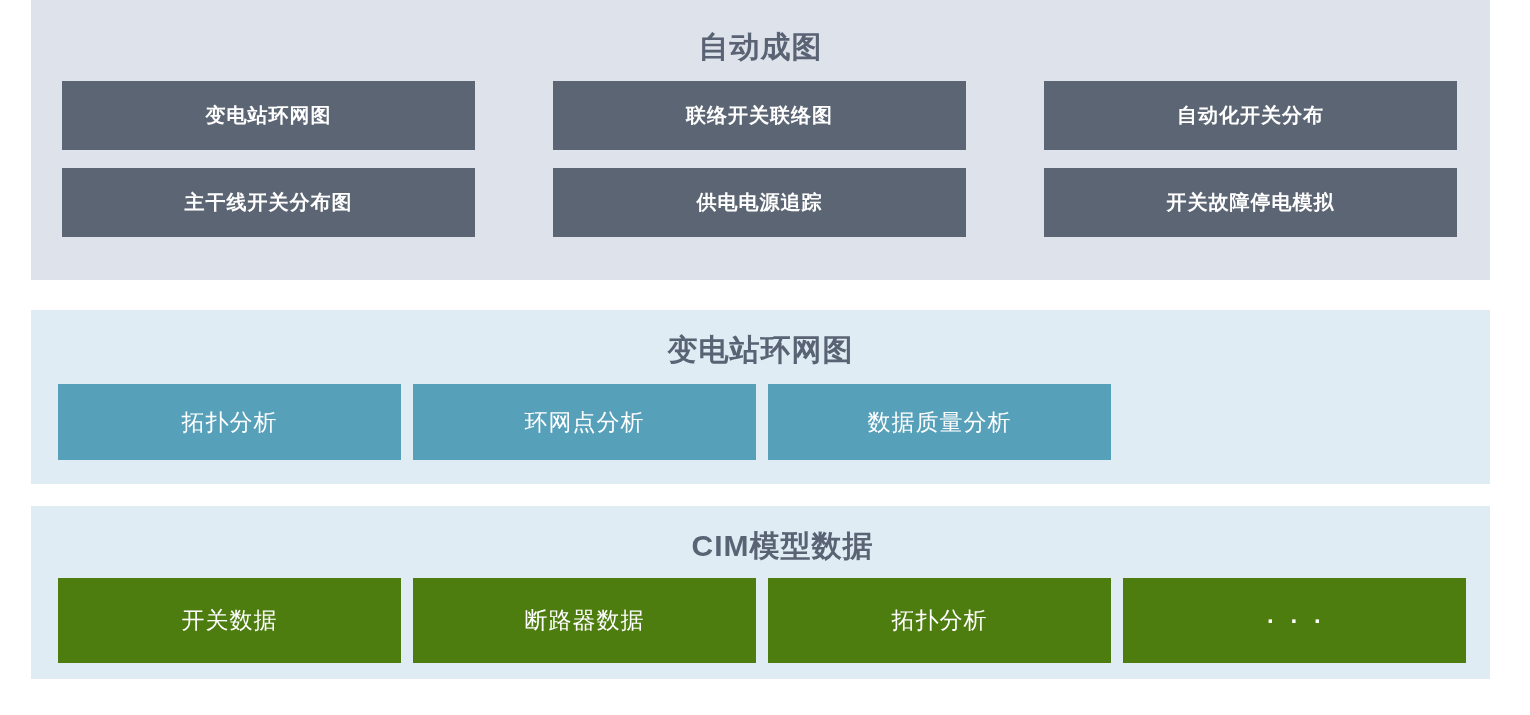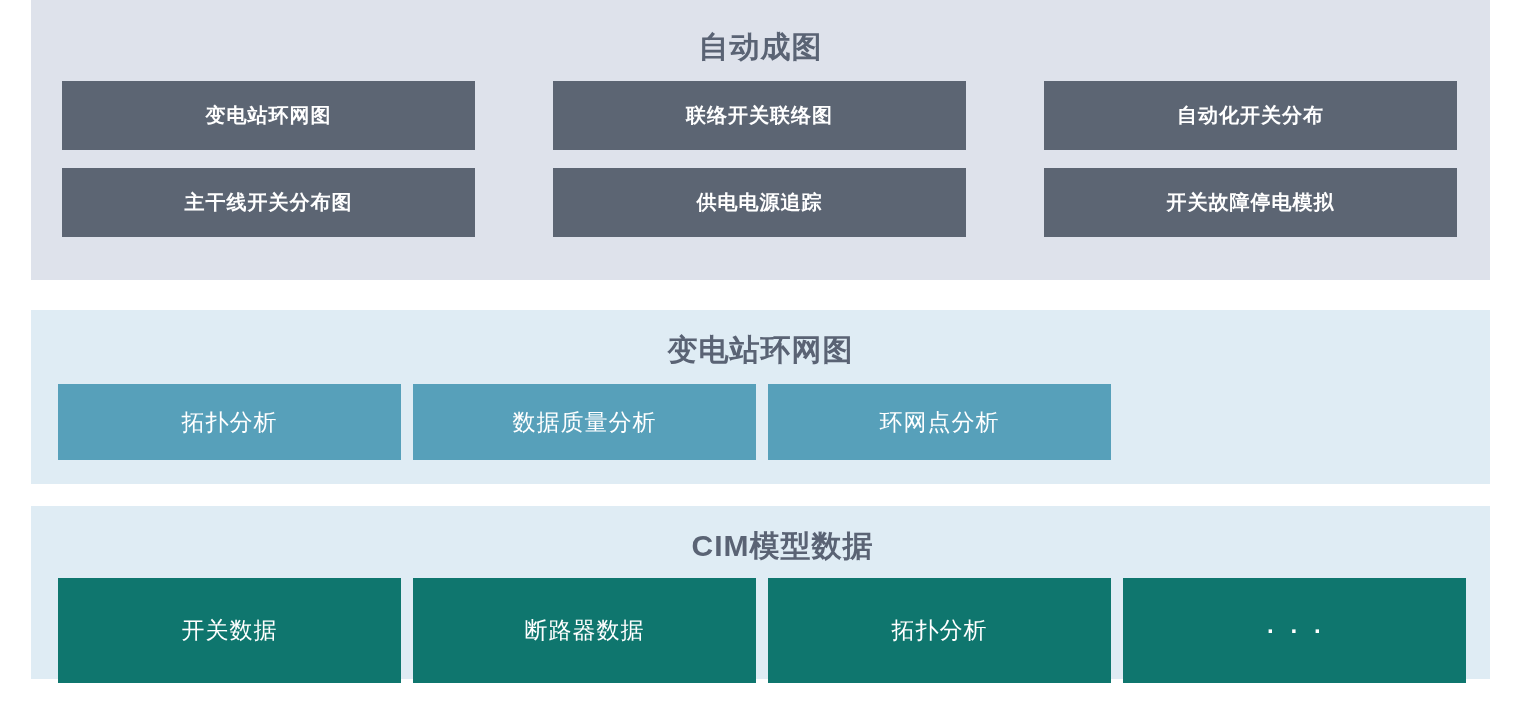--- a/index.html
+++ b/index.html
@@ -61,22 +61,22 @@
     letter-spacing: 1px;
   }
   .box-teal {
     height: 76px;
     background: #57a0ba;
     font-weight: normal;
     font-size: 23px;
     letter-spacing: 1px;
   }
   .box-blue {
-    height: 105px;
-    background: #0f766e;
+    height: 85px;
+    background: #4d7c0f;
     font-weight: normal;
     font-size: 23px;
     letter-spacing: 1px;
   }
   .dots {
     font-weight: bold;
     font-size: 24px;
     letter-spacing: 0.65em;
     text-indent: 0.65em;
   }
@@ -93,22 +93,22 @@
     <div class="box box-dark">主干线开关分布图</div>
     <div class="box box-dark">供电电源追踪</div>
     <div class="box box-dark">开关故障停电模拟</div>
   </div>
 </div>
 
 <div class="layer layer-2">
   <div class="layer-title">变电站环网图</div>
   <div class="grid-2">
     <div class="box box-teal">拓扑分析</div>
+    <div class="box box-teal">环网点分析</div>
     <div class="box box-teal">数据质量分析</div>
-    <div class="box box-teal">环网点分析</div>
   </div>
 </div>
 
 <div class="layer layer-3">
   <div class="layer-title">CIM模型数据</div>
   <div class="grid-3">
     <div class="box box-blue">开关数据</div>
     <div class="box box-blue">断路器数据</div>
     <div class="box box-blue">拓扑分析</div>
     <div class="box box-blue dots">···</div>

